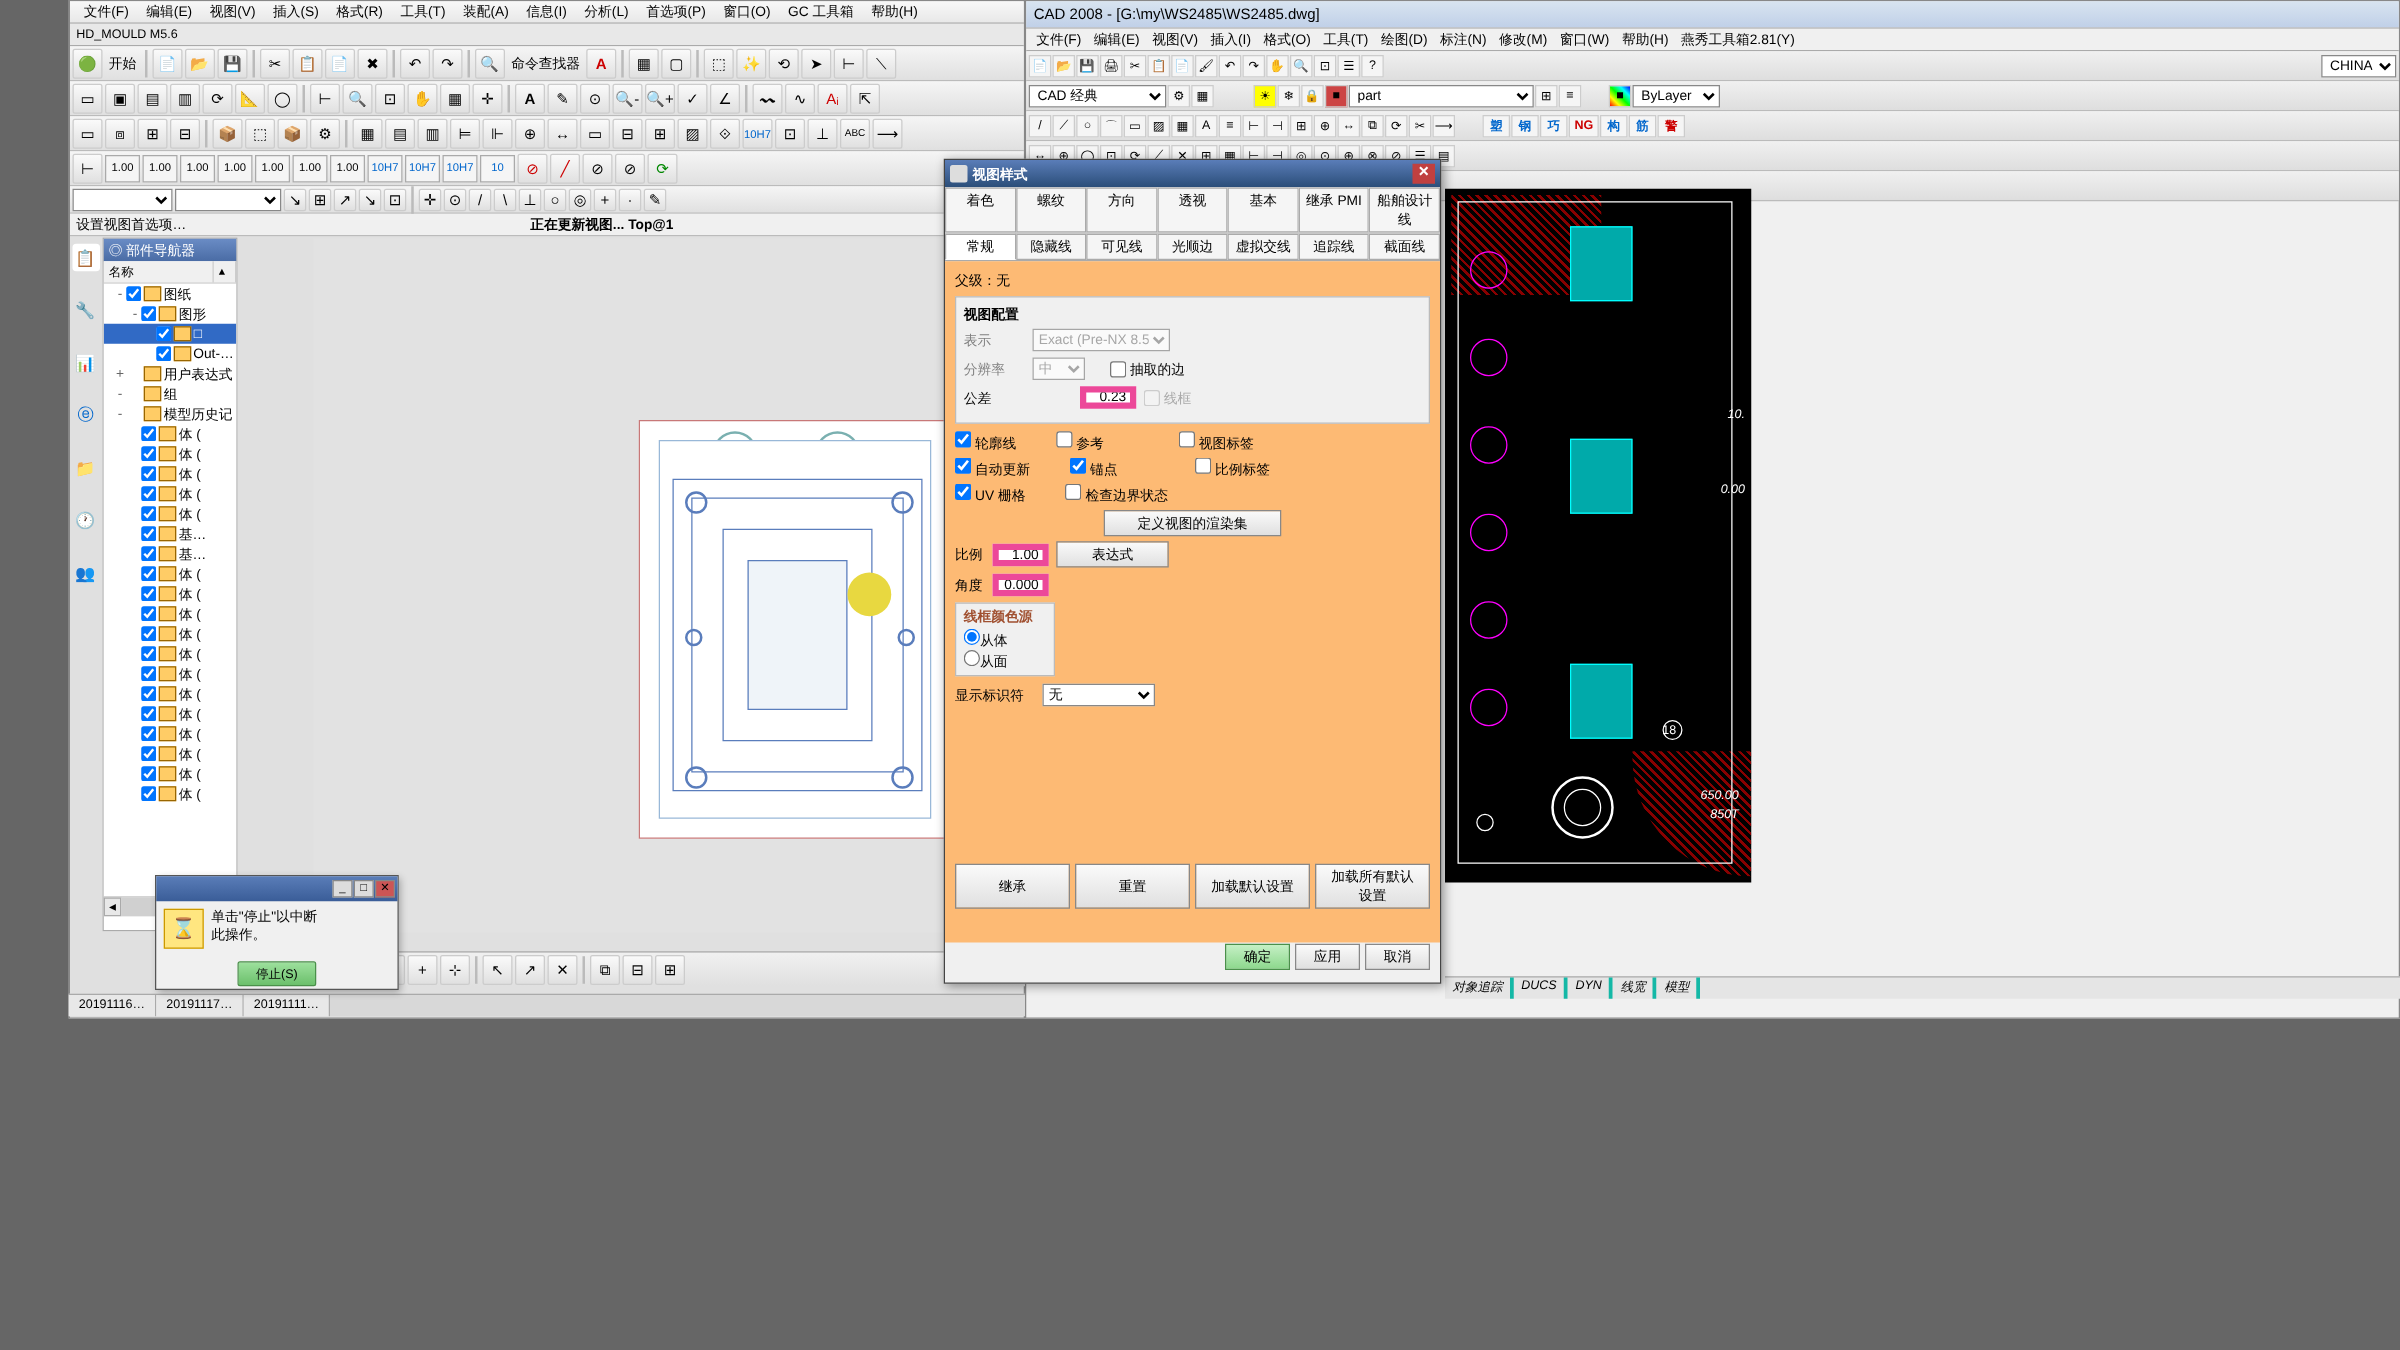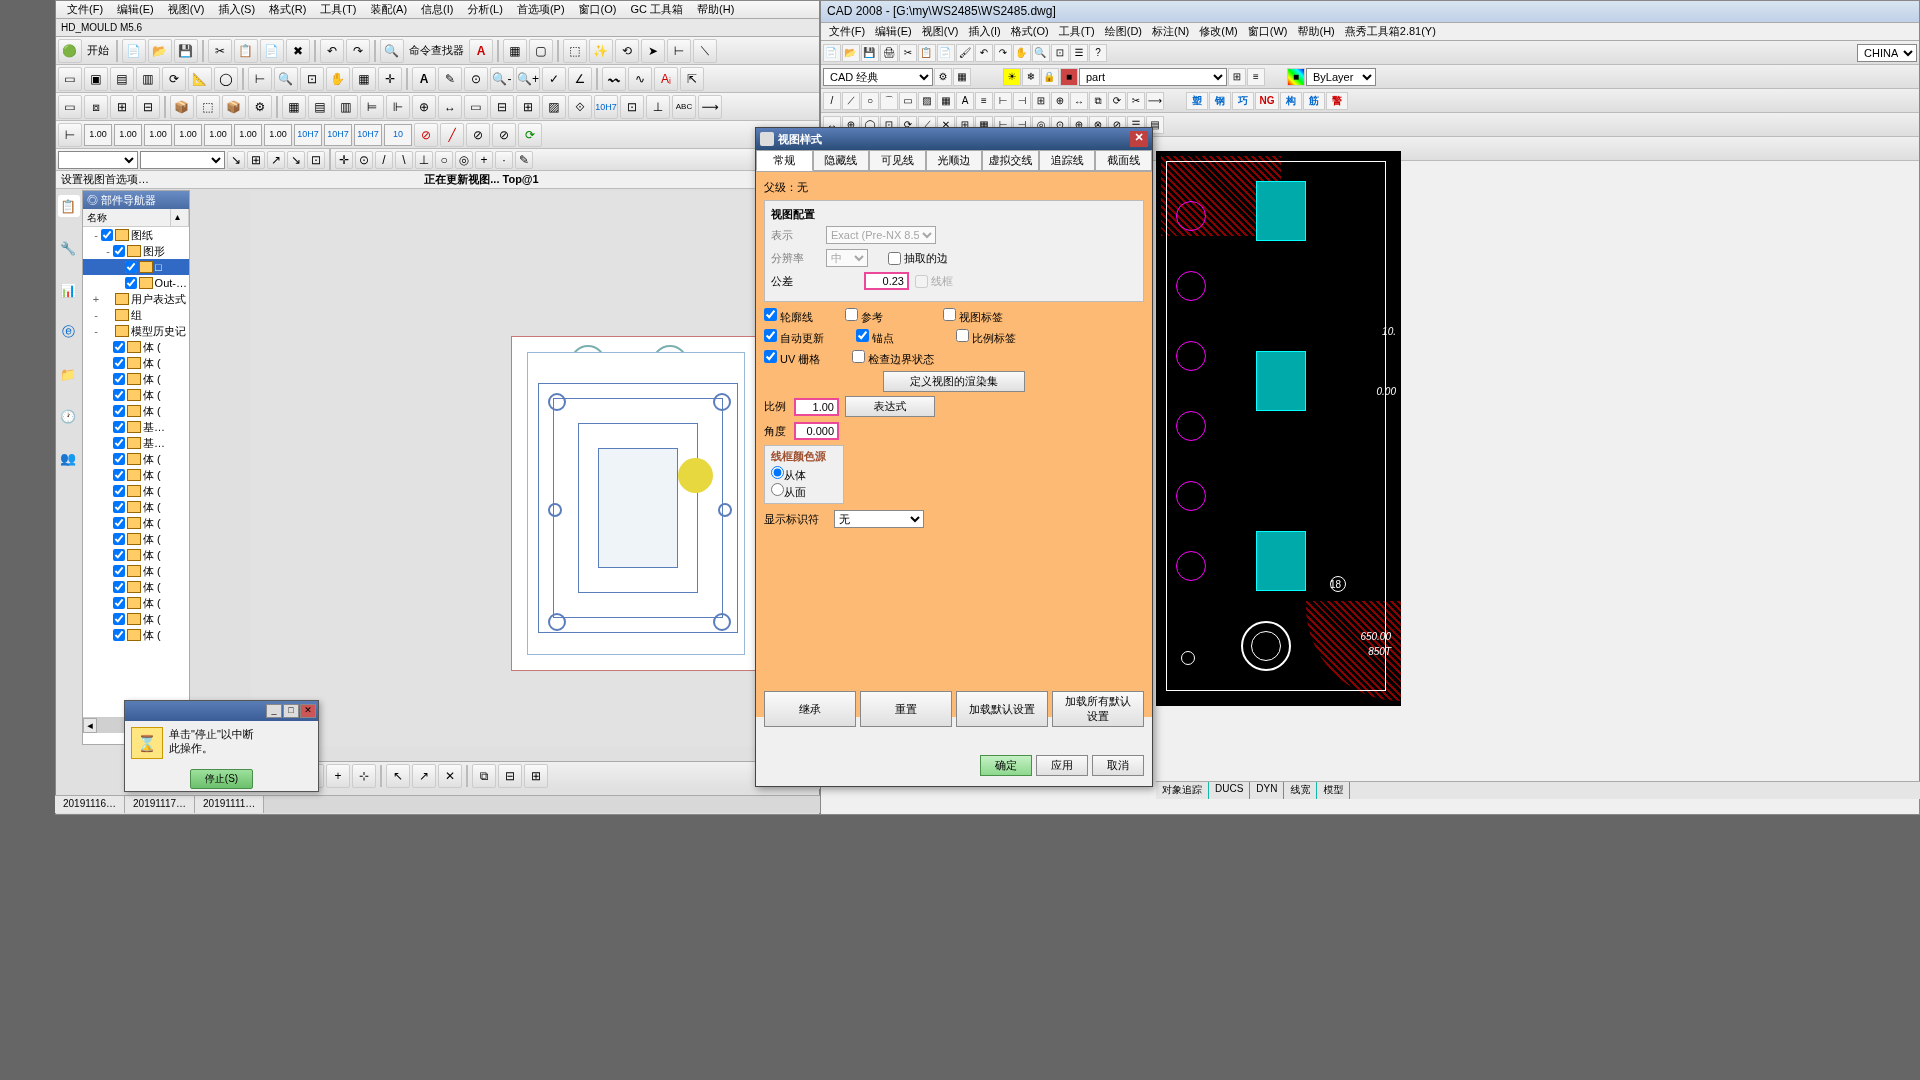--- a/index.html
+++ b/index.html
@@ -68,21 +68,21 @@
 .vd-title .title-ico { width: 14px; height: 14px; background: #ddd; margin-right: 4px; border-radius: 2px; }
 .vd-title .title-close { margin-left: auto; width: 18px; height: 16px; background: #c04040; color: #fff; text-align: center; cursor: pointer; }
 .vd-tabs { display: flex; flex-wrap: wrap; background: #e8e8e8; border-bottom: 1px solid #aaa; }
 .vd-tab { padding: 2px 0; text-align: center; border: 1px solid #aaa; background: #f5f5f5; font-size: 11px; cursor: pointer; flex: 1; min-width: 48px; }
 .vd-tab.active { background: #fff; border-bottom-color: #fff; }
 .vd-body { padding: 8px; background: #fdba74; height: 545px; }
 .vd-row { display: flex; align-items: center; margin-bottom: 5px; font-size: 11px; }
 .vd-label { width: 55px; color: #808080; }
 .vd-group { border: 1px solid #bbb; padding: 6px; margin-bottom: 6px; background: #f0f0f0; }
 .vd-group-title { font-size: 11px; font-weight: bold; margin-bottom: 4px; }
-.vd-input { border: 2px solid #ec4899; background: #fff; padding: 1px 3px; height: 18px; font-size: 11px; }
+.vd-input { border: 5px solid #ec4899; background: #fff; padding: 1px 3px; height: 18px; font-size: 11px; }
 .vd-select { border: 1px solid #888; background: #fff; height: 18px; font-size: 11px; }
 .vd-chk { margin-right: 3px; }
 .vd-chk-row { display: flex; gap: 32px; margin-bottom: 4px; align-items: center; }
 .vd-btn { padding: 2px 10px; background: linear-gradient(#fafafa,#e0e0e0); border: 1px solid #888; cursor: pointer; font-size: 11px; }
 .vd-footer { position: absolute; bottom: 6px; left: 0; right: 0; padding: 0 8px; }
 .vd-footer-row { display: flex; gap: 4px; margin-bottom: 4px; }
 .vd-footer-row .vd-btn { flex: 1; text-align: center; }
 .vd-footer-row.right { justify-content: flex-end; margin-top: 28px; }
 .vd-footer-row.right .vd-btn { flex: 0 0 auto; padding: 2px 14px; }
 .vd-btn.primary { background: linear-gradient(#c5f0c5,#8dd88d); border-color: #4a904a; }
@@ -95,21 +95,21 @@
 .rcad-btn { width: 18px; height: 18px; background: #f5f5f5; border: 1px solid #ccc; font-size: 10px; display: inline-flex; align-items: center; justify-content: center; cursor: pointer; }
 .rcad-combo { height: 18px; border: 1px solid #888; background: #fff; font-size: 11px; padding: 0 2px; }
 
 .rcad-canvas { position: absolute; left: 335px; top: 150px; width: 245px; height: 555px; background: #000; overflow: hidden; }
 .cad-circ { position: absolute; border: 1px solid #f0f; border-radius: 50%; }
 .cad-rect { position: absolute; border: 1px solid #0ff; }
 .cad-hatch { position: absolute; background: repeating-linear-gradient(45deg,#800,#800 2px,transparent 2px,transparent 5px); }
 .cad-dim { position: absolute; color: #fff; font-size: 10px; font-style: italic; }
 
 .rcad-status { position: absolute; left: 335px; top: 780px; width: 765px; height: 18px; background: #e5e5e5; border-top: 1px solid #aaa; display: flex; }
-.rcad-st-btn { padding: 1px 6px; border-right: 1px solid #14b8a6; font-size: 10px; }
+.rcad-st-btn { padding: 1px 6px; border-right: 3px solid #14b8a6; font-size: 10px; font-style: italic; }
 
 
 .far-strip { position: absolute; left: 56px; top: 195px; width: 25px; display: flex; flex-direction: column; gap: 20px; align-items: center; z-index: 5; }
 </style>
 </head>
 <body>
 
 <div class="left-app">
   <div class="menu-bar">
     <span class="menu-item">文件(F)</span>
@@ -503,20 +503,29 @@
     </div>
   </div>
   <button class="dlg-btn">停止(S)</button>
 </div>
 
 <div class="view-dlg">
   <div class="vd-title">
     <span class="title-ico"></span>
     <span>视图样式</span>
     <span class="title-close">✕</span>
+  </div>
+  <div class="vd-tabs">
+    <span class="vd-tab">着色</span>
+    <span class="vd-tab">螺纹</span>
+    <span class="vd-tab">方向</span>
+    <span class="vd-tab">透视</span>
+    <span class="vd-tab">基本</span>
+    <span class="vd-tab">继承 PMI</span>
+    <span class="vd-tab">船舶设计线</span>
   </div>
   <div class="vd-tabs">
     <span class="vd-tab active">常规</span>
     <span class="vd-tab">隐藏线</span>
     <span class="vd-tab">可见线</span>
     <span class="vd-tab">光顺边</span>
     <span class="vd-tab">虚拟交线</span>
     <span class="vd-tab">追踪线</span>
     <span class="vd-tab">截面线</span>
   </div>

